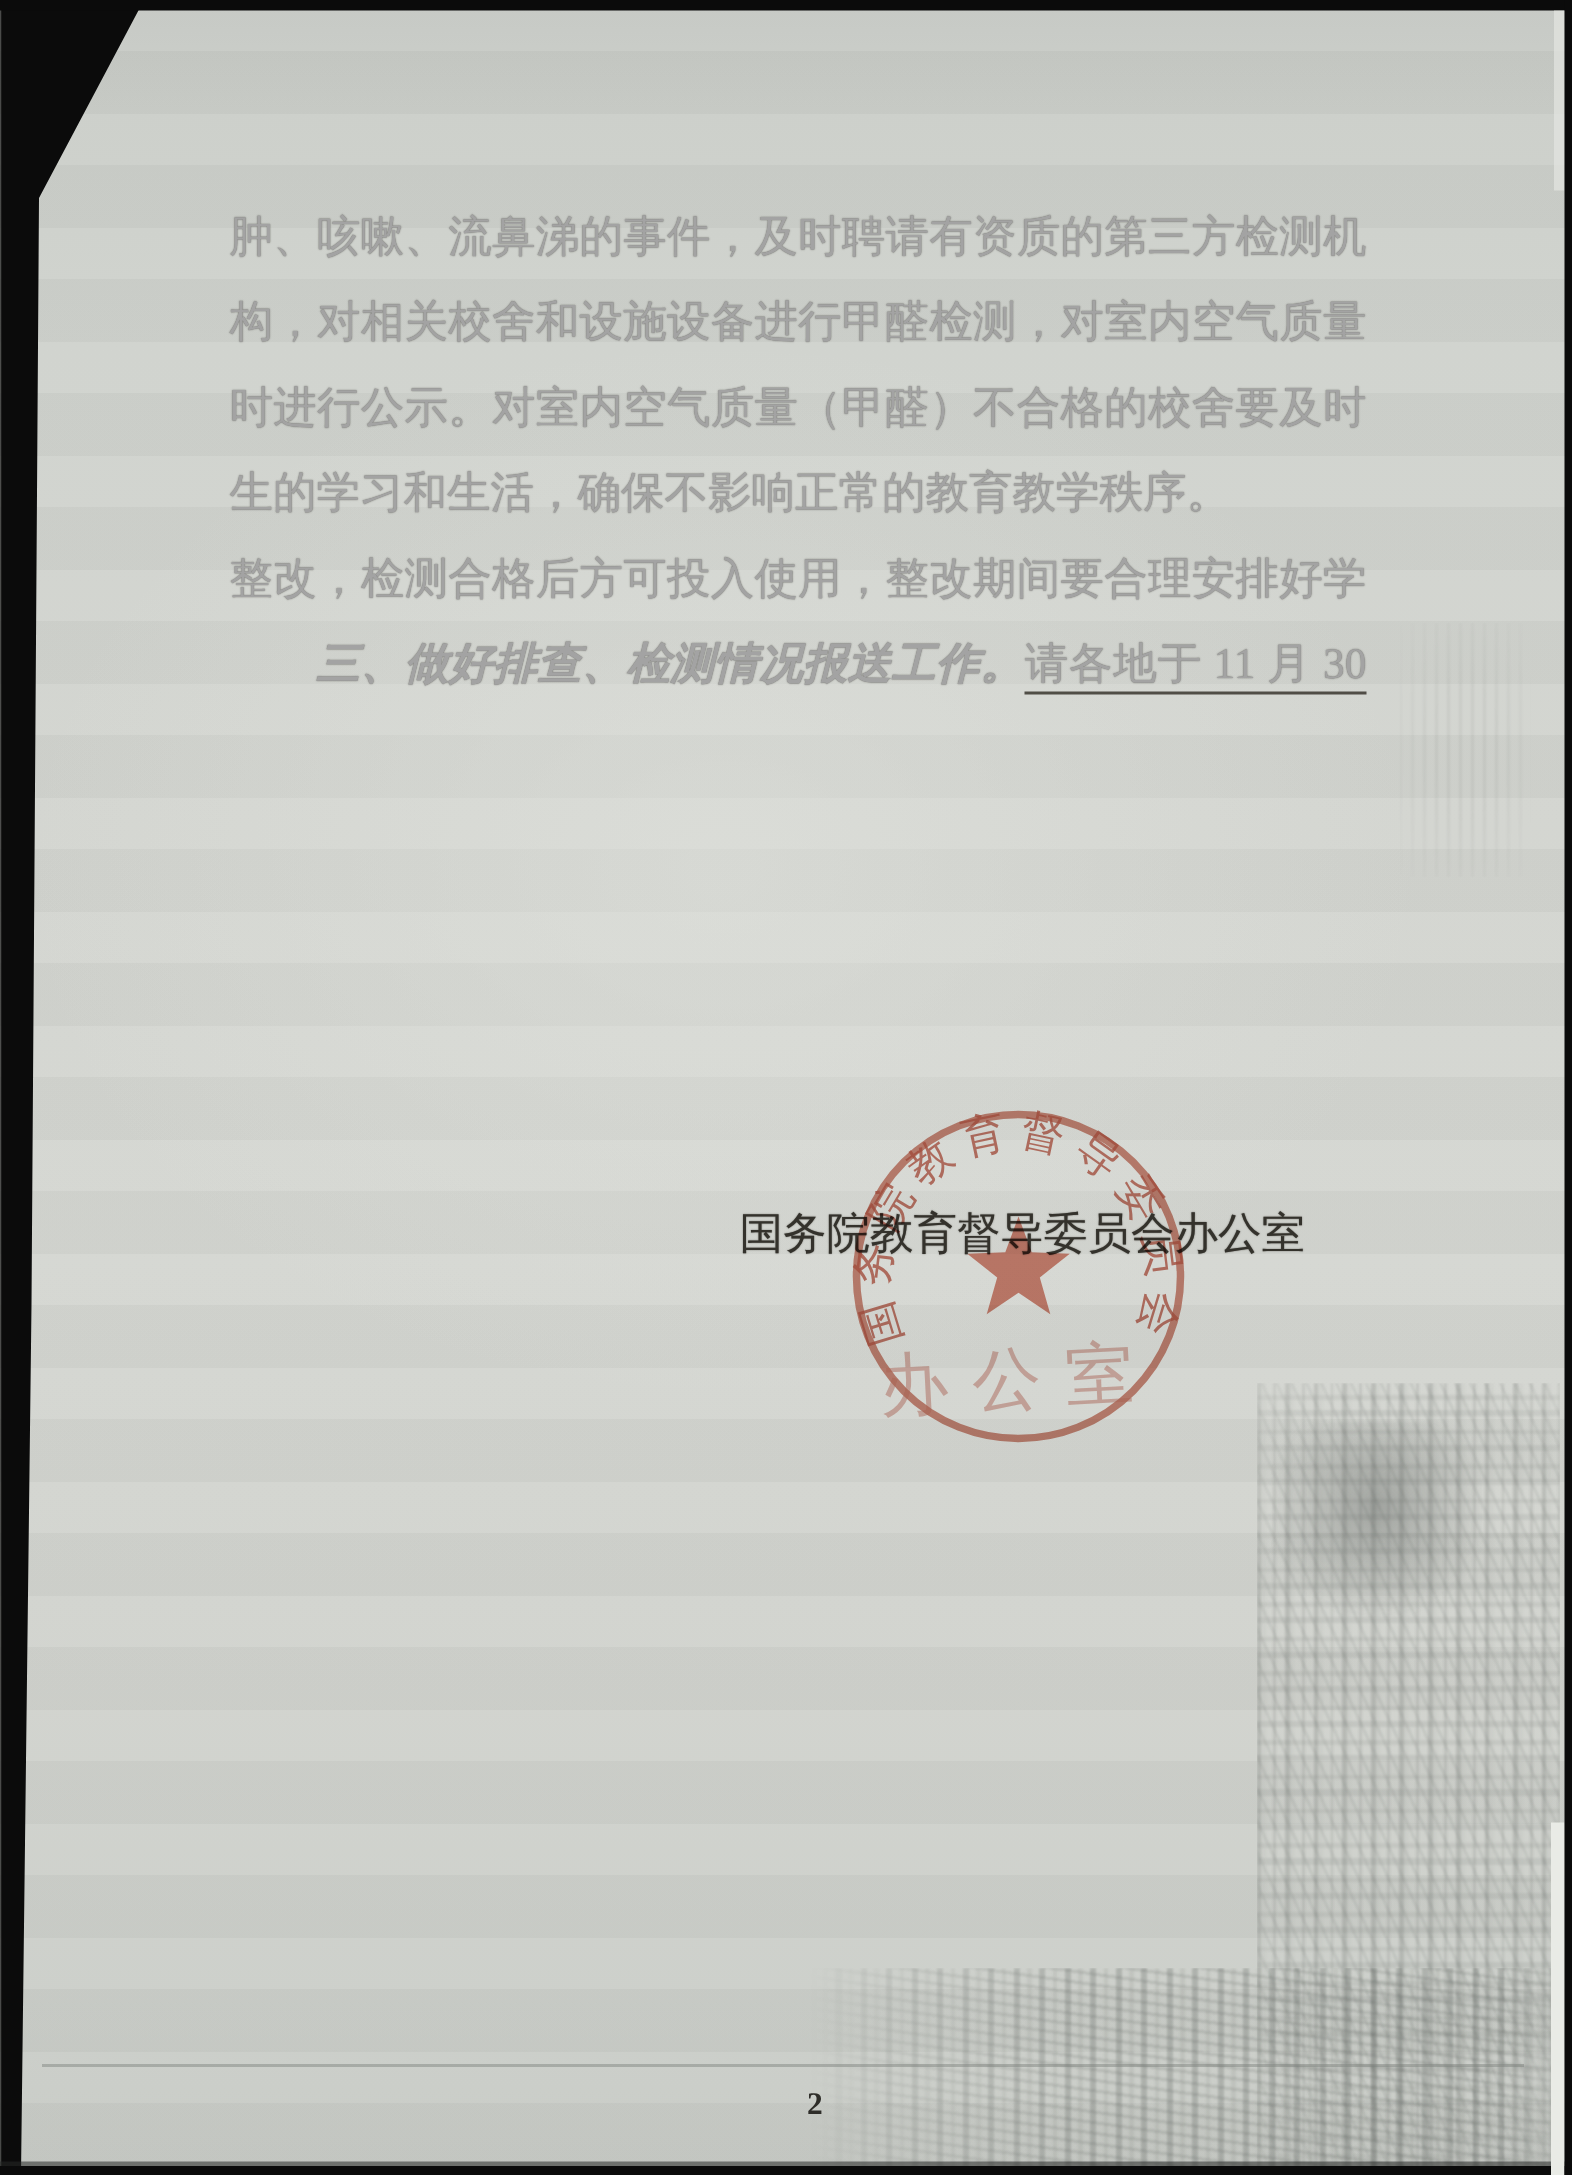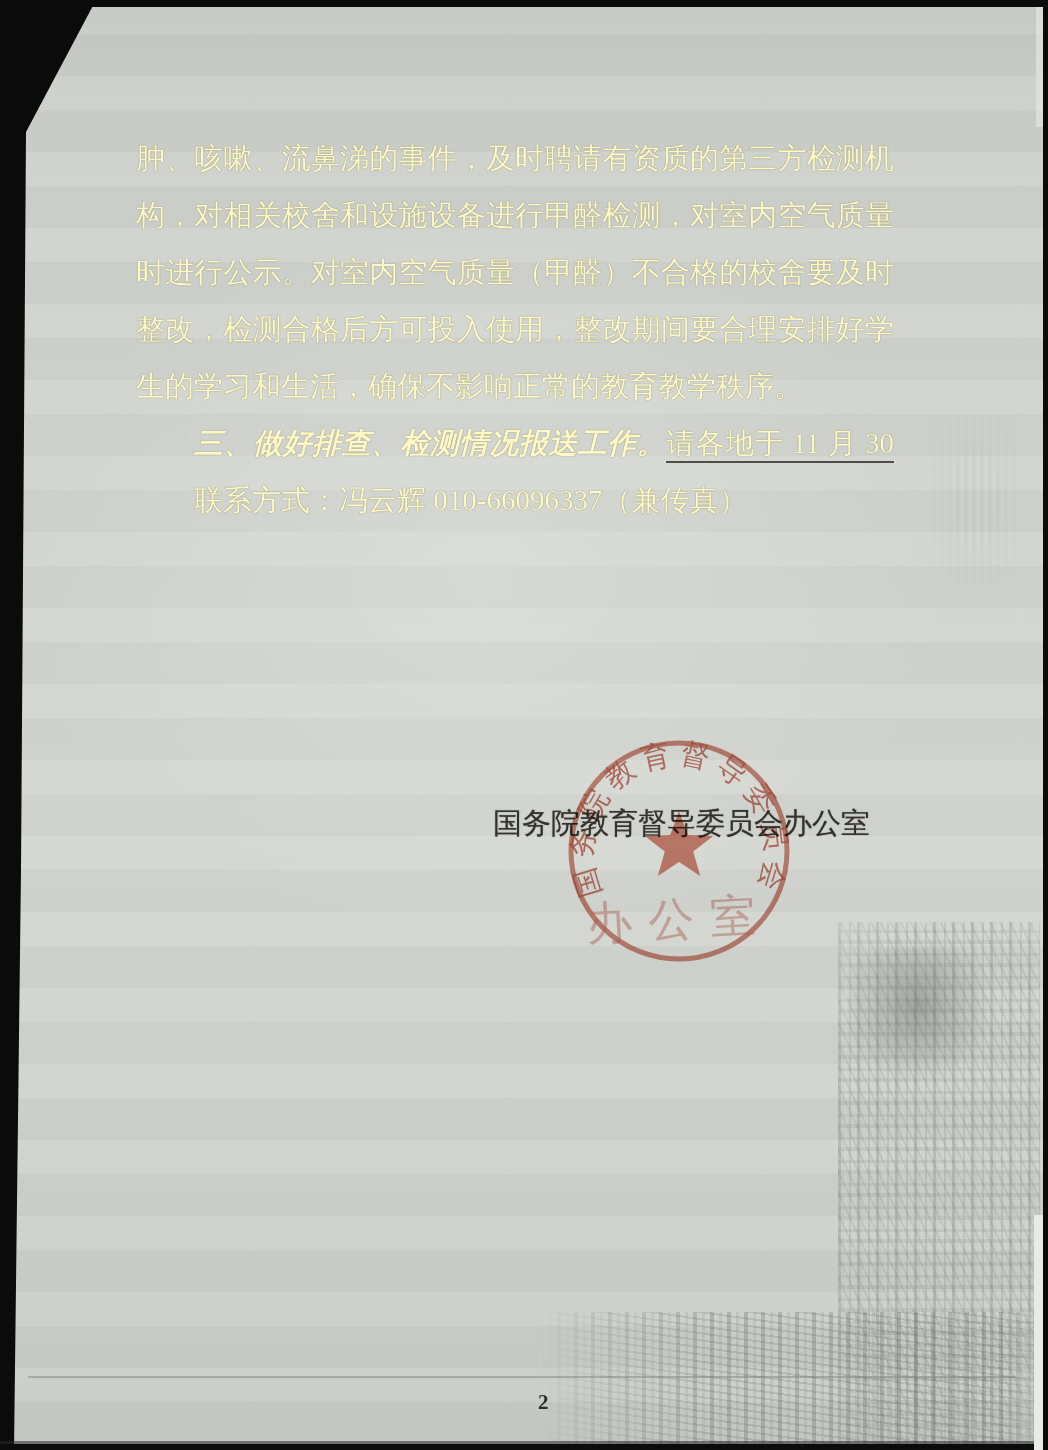--- a/index.html
+++ b/index.html
@@ -11,22 +11,22 @@
   
   .paper{
     position:absolute;left:0;top:0;width:1048px;height:1450px;z-index:1;
     background:
       radial-gradient(62% 34% at 46% 40%, rgba(226,228,223,.45), rgba(226,228,223,0) 72%),
       repeating-linear-gradient(180deg, rgba(255,255,255,.045) 0 34px, rgba(40,44,40,.028) 34px 76px),
       linear-gradient(180deg,#c4c7c2 0%,#cbcec9 5%,#cfd2cd 16%,#d2d4cf 38%,#d4d6d1 58%,#d0d2cd 78%,#cbcec9 92%,#c7cac5 100%);
   }
   
   .content{
-    position:absolute;left:136px;top:130px;width:758px;z-index:3;
-    font-size:29px;line-height:57px;color:#fef9c3;
+    position:absolute;left:153px;top:130px;width:758px;z-index:3;
+    font-size:29px;line-height:57px;color:#a3a3a3;
     text-shadow:0 0 1px rgba(58,56,50,.75);
   }
   .line{height:57px;white-space:nowrap;}
   .j{text-align:justify;text-align-last:justify;}
   .ind{text-indent:58px;}
   .b{font-weight:700;font-style:italic;}
   .u{border-bottom:2.5px solid rgba(62,58,50,.88);padding-bottom:2px;}
   .sigblock{
     position:absolute;left:470px;top:795px;width:400px;z-index:3;
     font-size:29px;line-height:57px;color:#34322c;text-align:right;
@@ -99,26 +99,25 @@
 <div class="noise-right"></div>
 <div class="noise-bottom"></div>
 <div class="noise-blob"></div>
 <div class="noise-midright"></div>
 <div class="scanline"></div>
 
 <div class="content">
   <div class="line j">肿、咳嗽、流鼻涕的事件，及时聘请有资质的第三方检测机</div>
   <div class="line j">构，对相关校舍和设施设备进行甲醛检测，对室内空气质量</div>
   <div class="line j">时进行公示。对室内空气质量（甲醛）不合格的校舍要及时</div>
+  <div class="line">生的学习和生活，确保不影响正常的教育教学秩序。</div>
   <div class="line j">整改，检测合格后方可投入使用，整改期间要合理安排好学</div>
-  <div class="line">生的学习和生活，确保不影响正常的教育教学秩序。</div>
 
   <div class="line j ind"><span class="b">三、做好排查、检测情况报送工作。</span><span class="u">请各地于 11 月 30</span></div>
 
-  <div class="line ind">联系方式：冯云辉 010-66096337（兼传真）</div>
 </div>
 
 <div class="sigblock">
   <div class="line">国务院教育督导委员会办公室</div>
 </div>
 
 <svg class="seal" width="232" height="232" viewBox="0 0 232 232">
   <circle cx="116" cy="116" r="108" fill="none" stroke="rgba(191,84,63,.72)" stroke-width="5"></circle>
   <path id="sealArc" d="M 34.3 145.8 A 87 87 0 1 1 197.7 145.8" fill="none"></path>
   <text font-size="29" fill="rgba(186,76,56,.78)" letter-spacing="7" font-family="'Liberation Serif','DejaVu Serif',serif">

